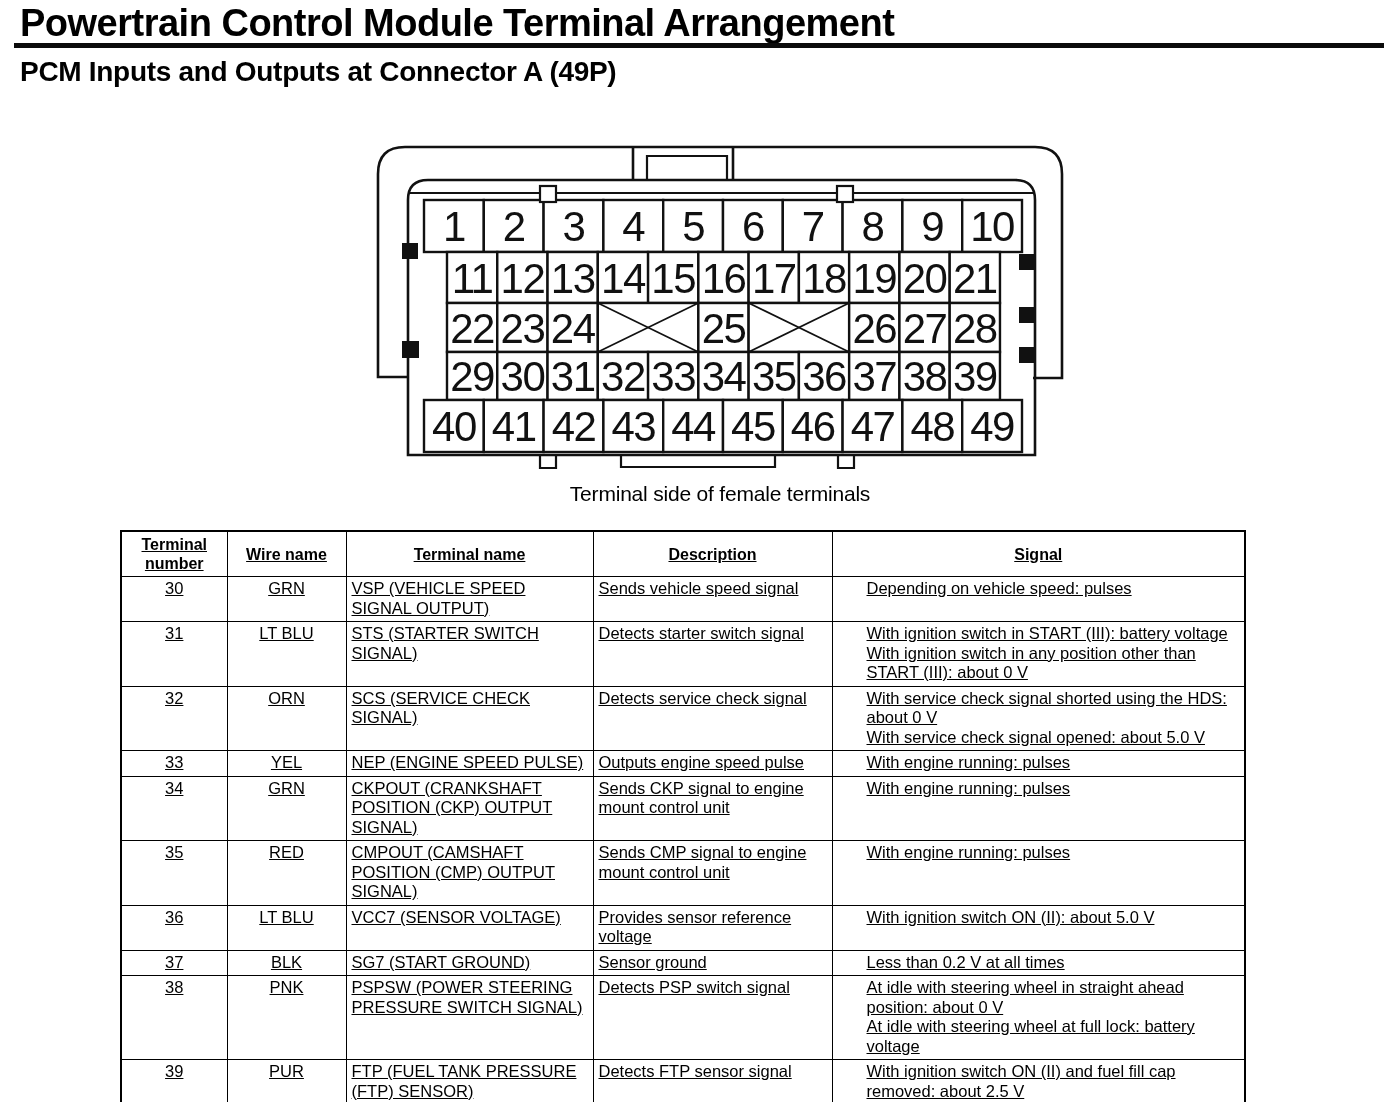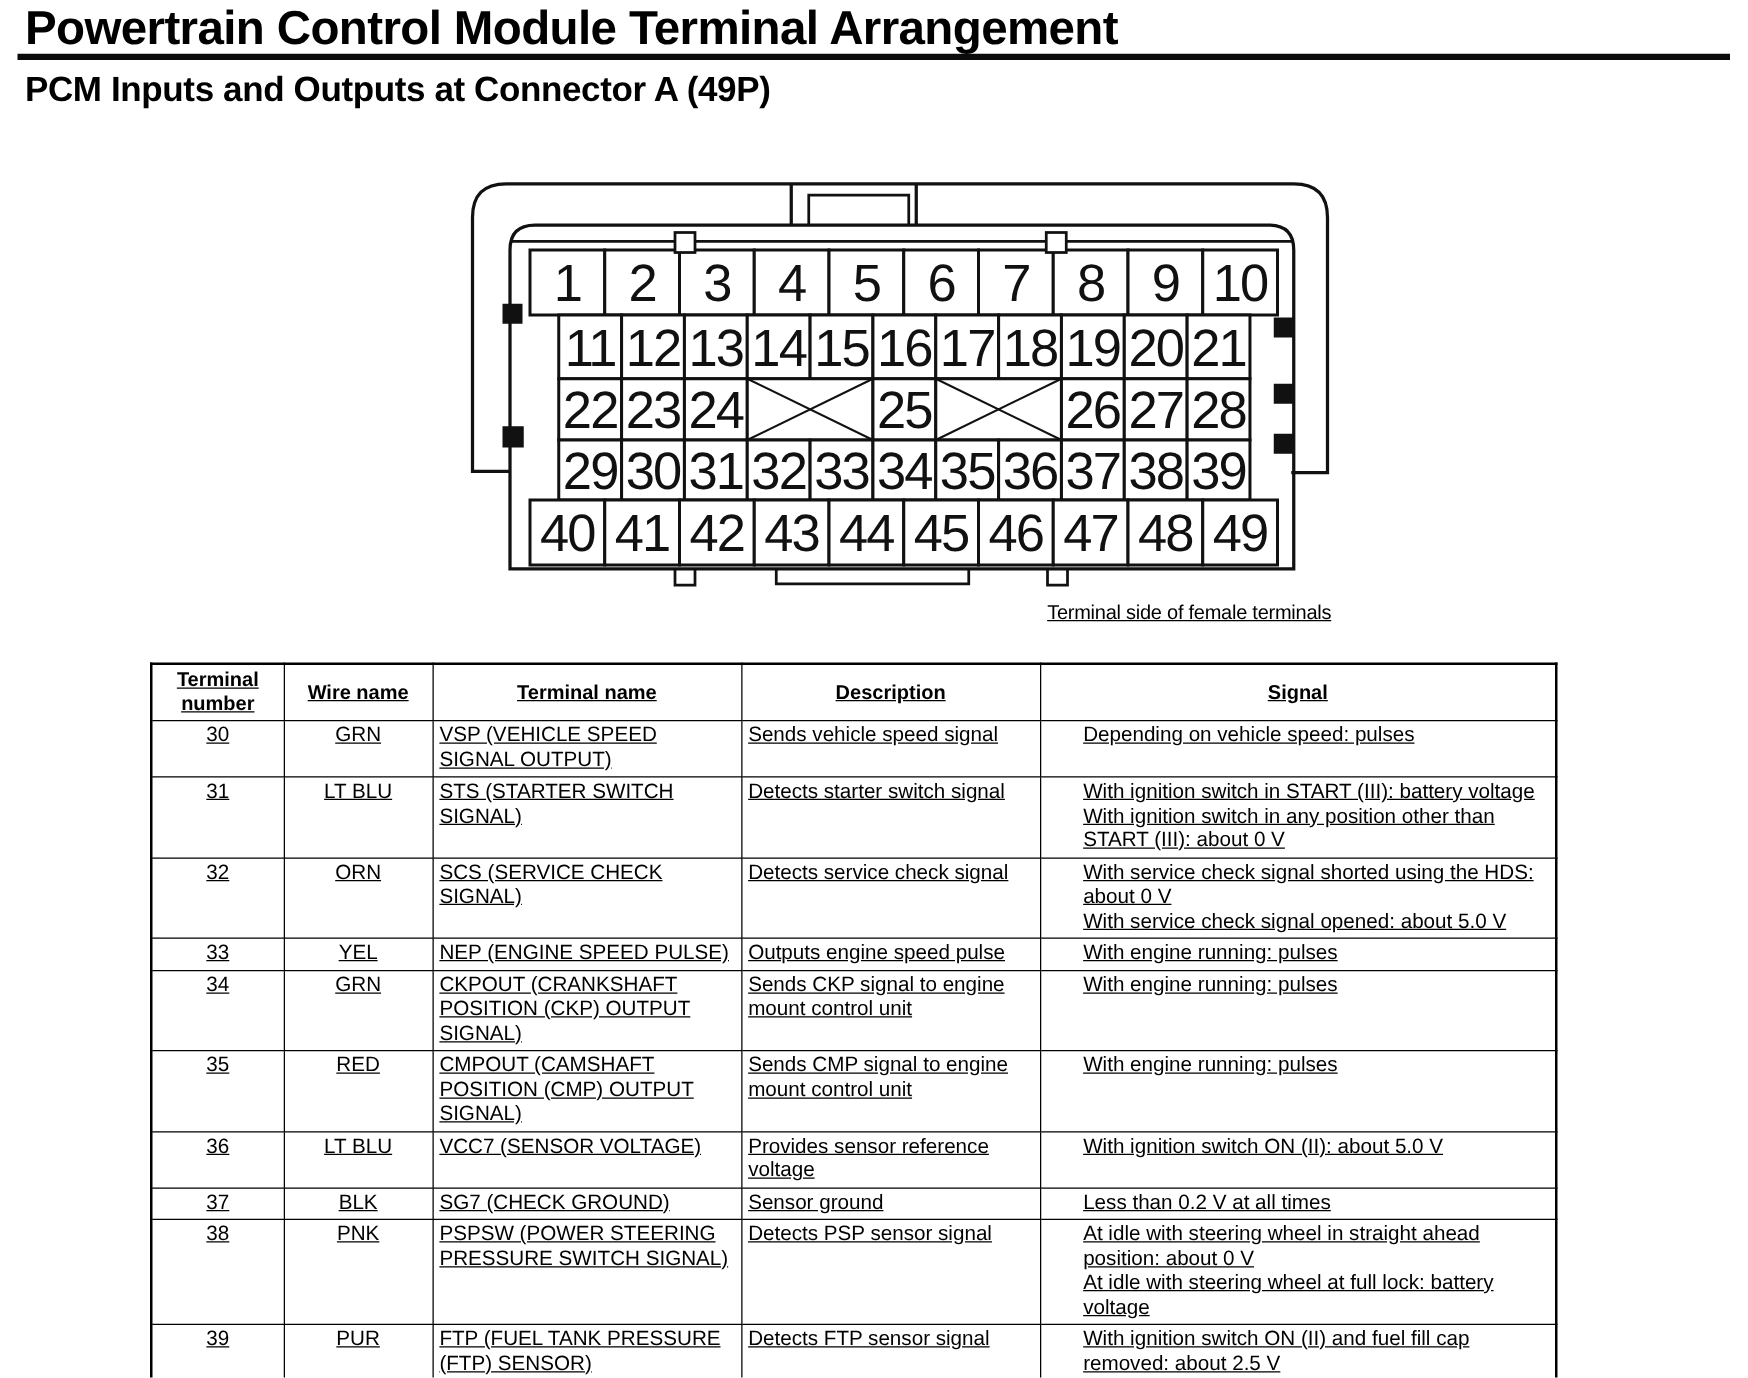--- a/index.html
+++ b/index.html
@@ -34,21 +34,21 @@
   .lock-square { fill: #111; stroke: none; }
   .pin-cell { fill: #ffffff; stroke: #111; stroke-width: 2.4; }
   .pin-number {
     font-family: "Liberation Sans", sans-serif;
     font-size: 42px; fill: #111; text-anchor: middle;
     letter-spacing: -1.5px;
   }
   .xline { stroke-width: 1.7; }
   .connector-caption {
     position: absolute; left: 375px; top: 482px; width: 690px;
-    text-align: right; font-size: 16px; letter-spacing: -0.2px; text-decoration: underline;
+    text-align: center; font-size: 21px; letter-spacing: -0.2px;
   }
   table.terminal-table {
     position: absolute; left: 120px; top: 530px;
     width: 1124px;
     border-collapse: collapse;
     table-layout: fixed;
     border: 2.4px solid #000;
     text-decoration: underline;
   }
   .terminal-table th, .terminal-table td {
@@ -272,29 +272,29 @@
       <tr>
         <td class="c-num">36</td>
         <td class="c-wire">LT BLU</td>
         <td class="c-name">VCC7 (SENSOR VOLTAGE)</td>
         <td class="c-desc">Provides sensor reference voltage</td>
         <td class="c-sig">With ignition switch ON (II): about 5.0 V</td>
       </tr>
       <tr>
         <td class="c-num">37</td>
         <td class="c-wire">BLK</td>
-        <td class="c-name">SG7 (CHECK GROUND)</td>
+        <td class="c-name">SG7 (START GROUND)</td>
         <td class="c-desc">Sensor ground</td>
         <td class="c-sig">Less than 0.2 V at all times</td>
       </tr>
       <tr>
         <td class="c-num">38</td>
         <td class="c-wire">PNK</td>
         <td class="c-name">PSPSW (POWER STEERING PRESSURE SWITCH SIGNAL)</td>
-        <td class="c-desc">Detects PSP sensor signal</td>
+        <td class="c-desc">Detects PSP switch signal</td>
         <td class="c-sig">At idle with steering wheel in straight ahead position: about 0 V
 At idle with steering wheel at full lock: battery voltage</td>
       </tr>
       <tr>
         <td class="c-num">39</td>
         <td class="c-wire">PUR</td>
         <td class="c-name">FTP (FUEL TANK PRESSURE (FTP) SENSOR)</td>
         <td class="c-desc">Detects FTP sensor signal</td>
         <td class="c-sig">With ignition switch ON (II) and fuel fill cap removed: about 2.5 V</td>
       </tr>

